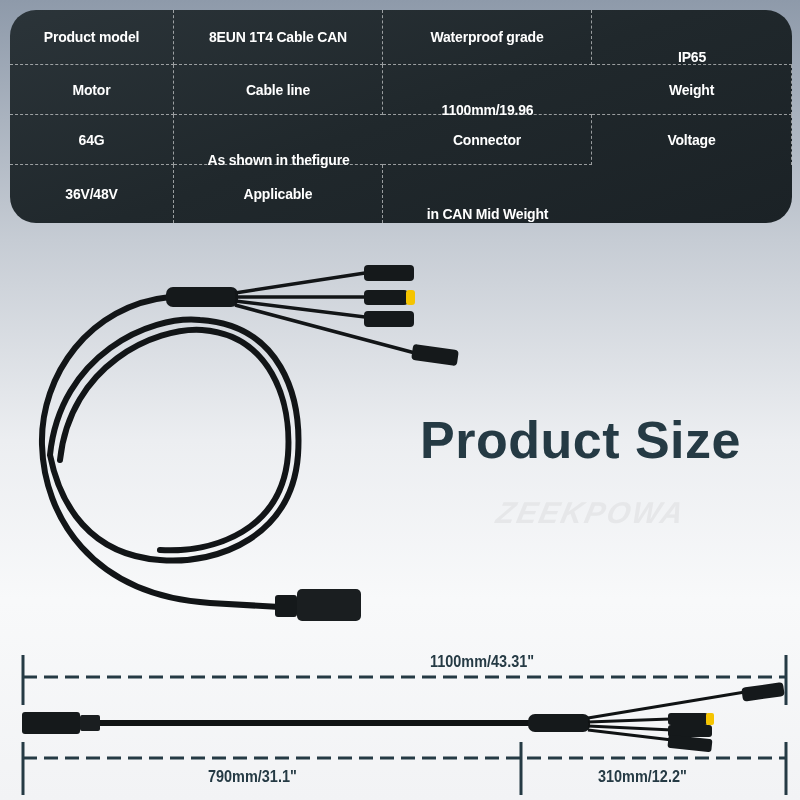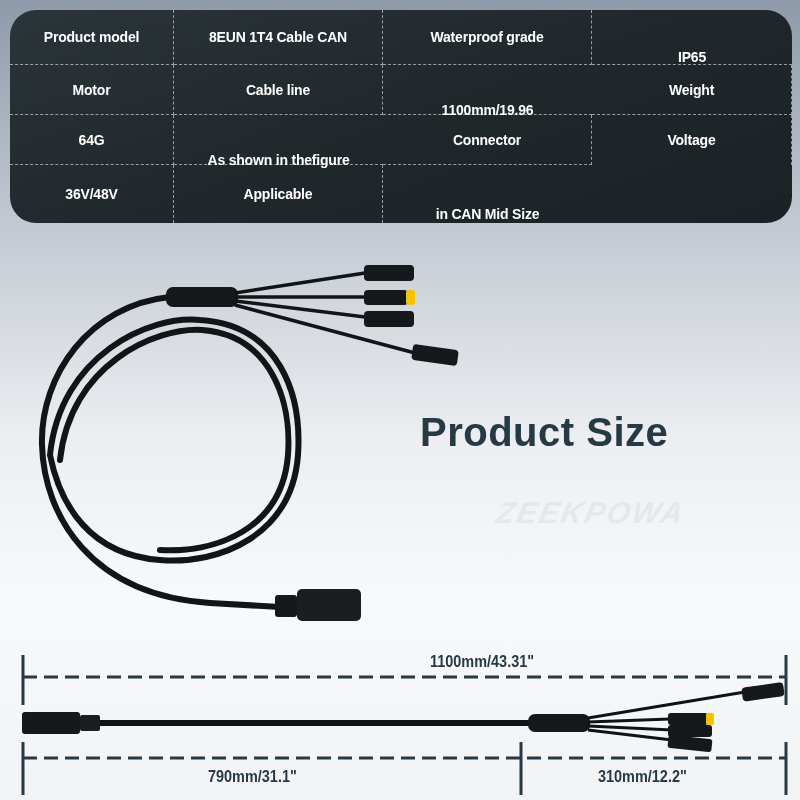--- a/index.html
+++ b/index.html
@@ -25,21 +25,21 @@
     display: flex; align-items: center; justify-content: center;
     color: #ffffff; font-weight: bold; font-size: 14px; white-space: nowrap;
     border-right: 1px dashed rgba(255,255,255,0.55);
     border-bottom: 1px dashed rgba(255,255,255,0.55);
     letter-spacing: -0.2px;
   }
   .cell.last-col { border-right: none; margin-top: 40px; }
   .cell.last-row { border-bottom: none; }
   .title {
     position: absolute; left: 420px; top: 410px;
-    font-size: 40px; font-weight: bold; color: #253a44;
+    font-size: 52px; font-weight: bold; color: #253a44;
     letter-spacing: 0.5px;
   }
   .watermark {
     position: absolute; left: 497px; top: 496px;
     font-size: 30px; font-weight: bold; font-style: italic;
     color: #e6e7e9; letter-spacing: 2px;
     transform: skewX(-12deg);
   }
   .cable-coil { position: absolute; left: 30px; top: 255px; width: 470px; height: 380px; }
   .dim-svg { position: absolute; left: 0; top: 640px; width: 800px; height: 160px; }
@@ -63,21 +63,21 @@
     <div class="cell last-col">1100mm/19.96</div>
 
     <div class="cell">Weight</div>
     <div class="cell">64G</div>
     <div class="cell last-col">As shown in thefigure</div>
     <div class="cell">Connector</div>
 
     <div class="cell last-row">Voltage</div>
     <div class="cell last-row">36V/48V</div>
     <div class="cell last-row">Applicable</div>
-    <div class="cell last-row last-col">in CAN Mid Size</div>
+    <div class="cell last-row last-col">in CAN Mid Weight</div>
   </div>
 </div>
 
 <svg class="cable-coil" viewBox="0 0 470 380">
   <g fill="none" stroke="#121517" stroke-width="6" stroke-linecap="round">
 
     <path d="M140 42 C 60 50, 10 120, 12 190 C 14 260, 60 340, 180 348 L 250 352"></path>
 
     <path d="M20 200 C 30 100, 120 60, 170 65 C 250 70, 272 140, 268 200 C 262 280, 190 310, 130 305 C 60 300, 30 250, 20 200"></path>
     <path d="M30 205 C 40 110, 125 72, 172 75 C 240 80, 262 145, 258 200 C 252 275, 185 298, 130 295"></path>

